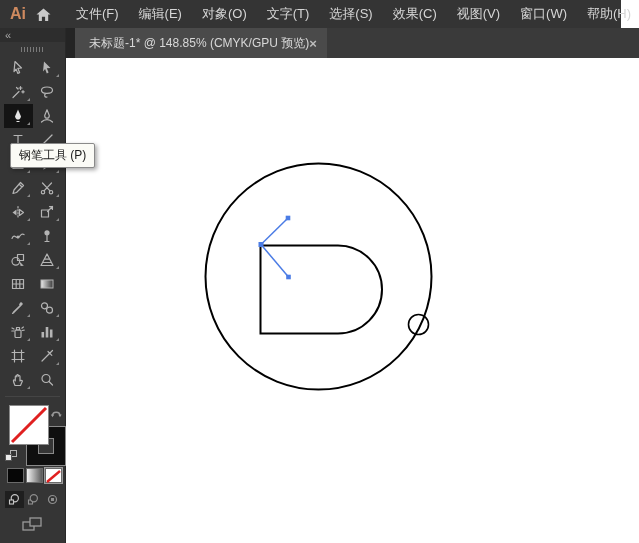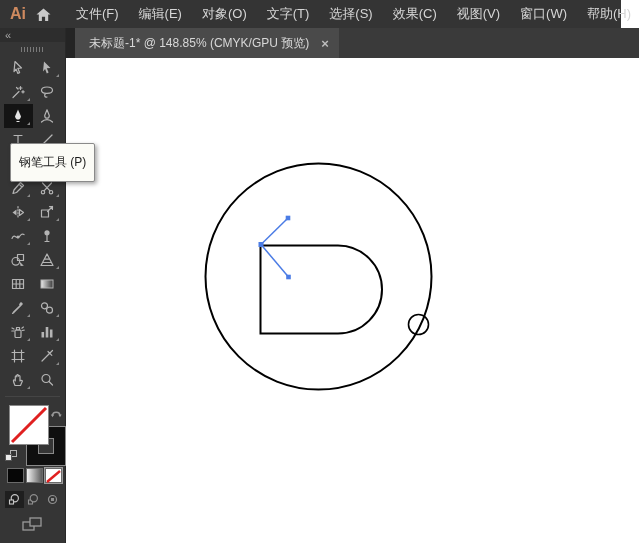--- a/index.html
+++ b/index.html
@@ -7,21 +7,21 @@
   body{position:relative;font-family:"Liberation Sans","DejaVu Sans",sans-serif;background:#fff}
   
   .menubar{position:absolute;top:0;left:0;right:18px;height:28px;background:#343434;display:flex;align-items:center;color:#d6d6d6;font-size:13px;z-index:30}
   .logo{color:#cf8a5f;font-weight:bold;font-size:16px;padding:0 9px 0 10px}
   .home-btn{width:26px;display:flex;justify-content:center;align-items:center}
   .vdiv{width:1px;height:16px;background:#565656;margin:0 7px}
   .menu-item{padding:0 10px;cursor:default;white-space:nowrap}
   
   .tabbar{position:absolute;top:28px;left:66px;right:0;height:30px;background:#3a3a3a;display:flex;z-index:20}
   .tab-lead{width:9px;background:#242424}
-  .tab{background:#4a4a4a;color:#d8d8d8;font-size:12px;display:flex;align-items:center;padding:0 10px 0 14px;gap:12px;white-space:nowrap}
+  .tab{background:#4a4a4a;color:#d8d8d8;font-size:12px;display:flex;align-items:center;padding:0 10px 0 14px;white-space:nowrap}
   .tab-close{color:#bdbdbd;font-size:13px;font-weight:bold;line-height:1}
   
   .dock{position:absolute;top:28px;left:0;width:66px;bottom:0;background:#353535;border-right:1px solid #282828;z-index:25}
   .dock-header{height:14px;display:flex;align-items:center;padding-left:5px;color:#a8a8a8;font-size:11px;background:#2d2d2d}
   .grip{width:24px;height:5px;margin:5px auto 4px;background:repeating-linear-gradient(90deg,#7a7a7a 0 1px,transparent 1px 3px)}
   .tools{display:grid;grid-template-columns:29px 29px;justify-content:center}
   .tool{height:24px;display:flex;align-items:center;justify-content:center;position:relative}
   .tool.sel{background:#141414}
   .fly:after{content:"";position:absolute;right:3px;bottom:3px;border-left:3px solid transparent;border-bottom:3px solid #8a8a8a}
   .ticon{stroke:#b4b4b4;fill:none;stroke-width:1.2;stroke-linecap:round;stroke-linejoin:round}
@@ -39,21 +39,21 @@
   .cbtn.grad{background:linear-gradient(90deg,#f2f2f2,#5a5a5a)}
   .cbtn.none{background:#fff;box-shadow:0 0 0 1px #9c9c9c}
   .dmodes{position:absolute;left:5px;top:463px;display:flex}
   .dmode{width:19px;height:17px;display:flex;align-items:center;justify-content:center}
   .dmode.active{background:#1f1f1f}
   .smode{position:absolute;left:21px;top:488px}
   
   .canvas{position:absolute;top:58px;left:66px;right:0;bottom:0;background:#fff;z-index:1}
   .art{position:absolute;top:0;left:0;width:639px;height:543px;z-index:2;pointer-events:none}
   
-  .tooltip{position:absolute;left:10px;top:143px;background:#fbfbf6;border:1px solid #8a8a8a;border-radius:2px;padding:10px 8px;font-size:12px;color:#1c1c1c;z-index:40;box-shadow:2px 2px 4px rgba(0,0,0,.35);white-space:nowrap}
+  .tooltip{position:absolute;left:10px;top:143px;background:#fbfbf6;border:1px solid #8a8a8a;border-radius:2px;padding:3px 8px;font-size:12px;color:#1c1c1c;z-index:40;box-shadow:2px 2px 4px rgba(0,0,0,.35);white-space:nowrap}
 </style>
 </head>
 <body>
 
 <div class="menubar">
   <span class="logo">Ai</span>
   <span class="home-btn">
     <svg width="17" height="15" viewBox="0 0 18 16">
         <path fill="#c9c9c9" d="M9 1.5 L16.5 8 H14 V15 H10.7 V10.3 H7.3 V15 H4 V8 H1.5 Z"></path>
       </svg>

